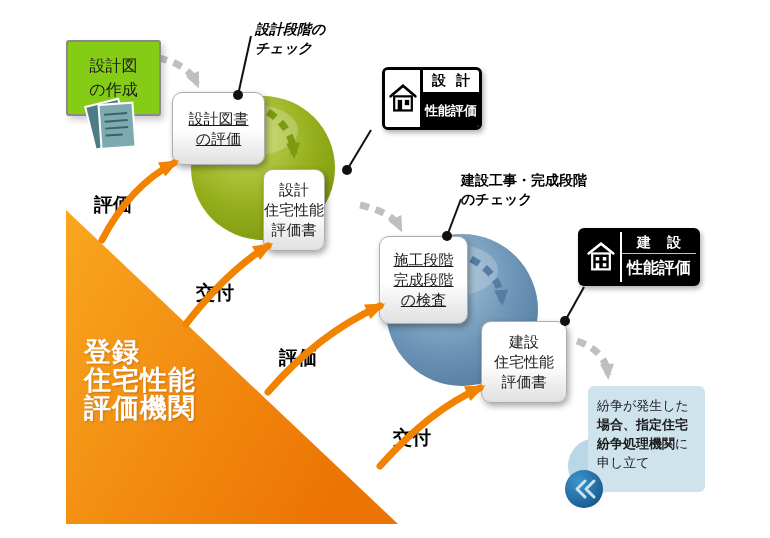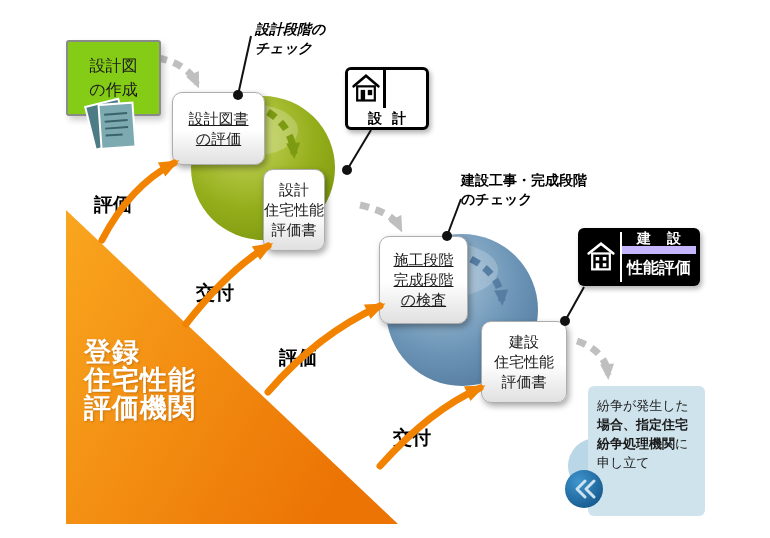--- a/index.html
+++ b/index.html
@@ -37,42 +37,41 @@
   .tri-text {
     position: absolute; left: 84px; top: 338px; color: #fff; font-weight: bold;
     font-size: 27px; line-height: 28px; white-space: pre-line; letter-spacing: 1px;
     text-shadow: 1px 1px 2px rgba(120,60,0,.35);
   }
 
   .papers { position: absolute; left: 78px; top: 96px; width: 66px; height: 56px; }
 
   .badge { position: absolute; display: flex; overflow: hidden; }
   #badge-design {
-    left: 345px; top: 67px; width: 84px; height: 63px;
+    left: 382px; top: 67px; width: 100px; height: 63px;
     background: #fff; border: 3px solid #000; border-radius: 6px;
     box-shadow: 2px 3px 5px rgba(0,0,0,.3);
-    flex-direction: column;
   }
   #badge-design .icon-cell { width: 38px; border-right: 3px solid #000; display: flex; align-items: center; justify-content: center; background: #fff; }
   #badge-design .text-col { flex: 1; display: flex; flex-direction: column; }
   #badge-design .type-row { height: 25px; display: flex; align-items: center; justify-content: center; font-weight: bold; font-size: 14px; letter-spacing: 3px; text-indent: 3px; border-bottom: 3px solid #000; color: #000; }
   #badge-design .label-row { flex: 1; background: #000; color: #fff; display: flex; align-items: center; justify-content: center; font-weight: bold; font-size: 13px; }
 
   #badge-construction {
     left: 578px; top: 228px; width: 122px; height: 58px;
     background: #000; border-radius: 6px; color: #fff; padding: 4px;
     box-shadow: 2px 3px 5px rgba(0,0,0,.3);
   }
   #badge-construction .icon-cell { width: 40px; display: flex; align-items: center; justify-content: center; border-right: 2px solid #fff; }
   #badge-construction .text-col { flex: 1; display: flex; flex-direction: column; }
-  #badge-construction .type-row { height: 22px; display: flex; align-items: center; justify-content: center; font-weight: bold; font-size: 14px; letter-spacing: 6px; text-indent: 6px; border-bottom: 8px solid #c4b5fd; }
+  #badge-construction .type-row { height: 22px; display: flex; align-items: center; justify-content: center; font-weight: bold; font-size: 14px; letter-spacing: 6px; text-indent: 6px; border-bottom: 1px solid #c4b5fd; }
   #badge-construction .label-row { flex: 1; display: flex; align-items: center; justify-content: center; font-weight: bold; font-size: 16px; }
 
   .dispute {
-    position: absolute; left: 588px; top: 386px; width: 117px; height: 130px;
+    position: absolute; left: 588px; top: 386px; width: 117px; height: 106px;
     background: #cfe3ed; border-radius: 6px; padding: 10px 9px;
     font-size: 13px; line-height: 19px; color: #1a1a1a;
   }
   .dispute b { font-weight: bold; }
 </style>
 </head>
 <body>
 
 <div class="canvas">
 

